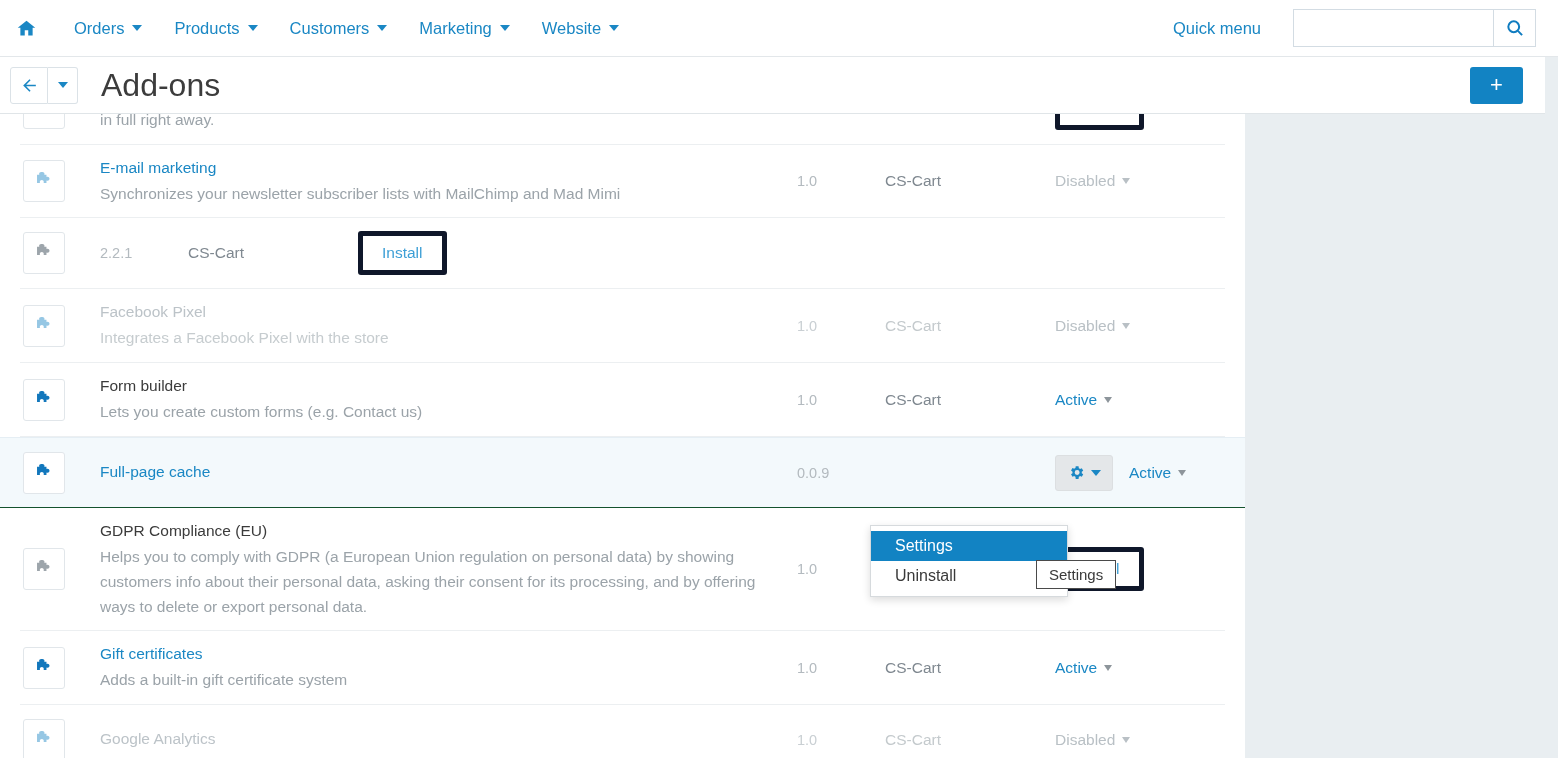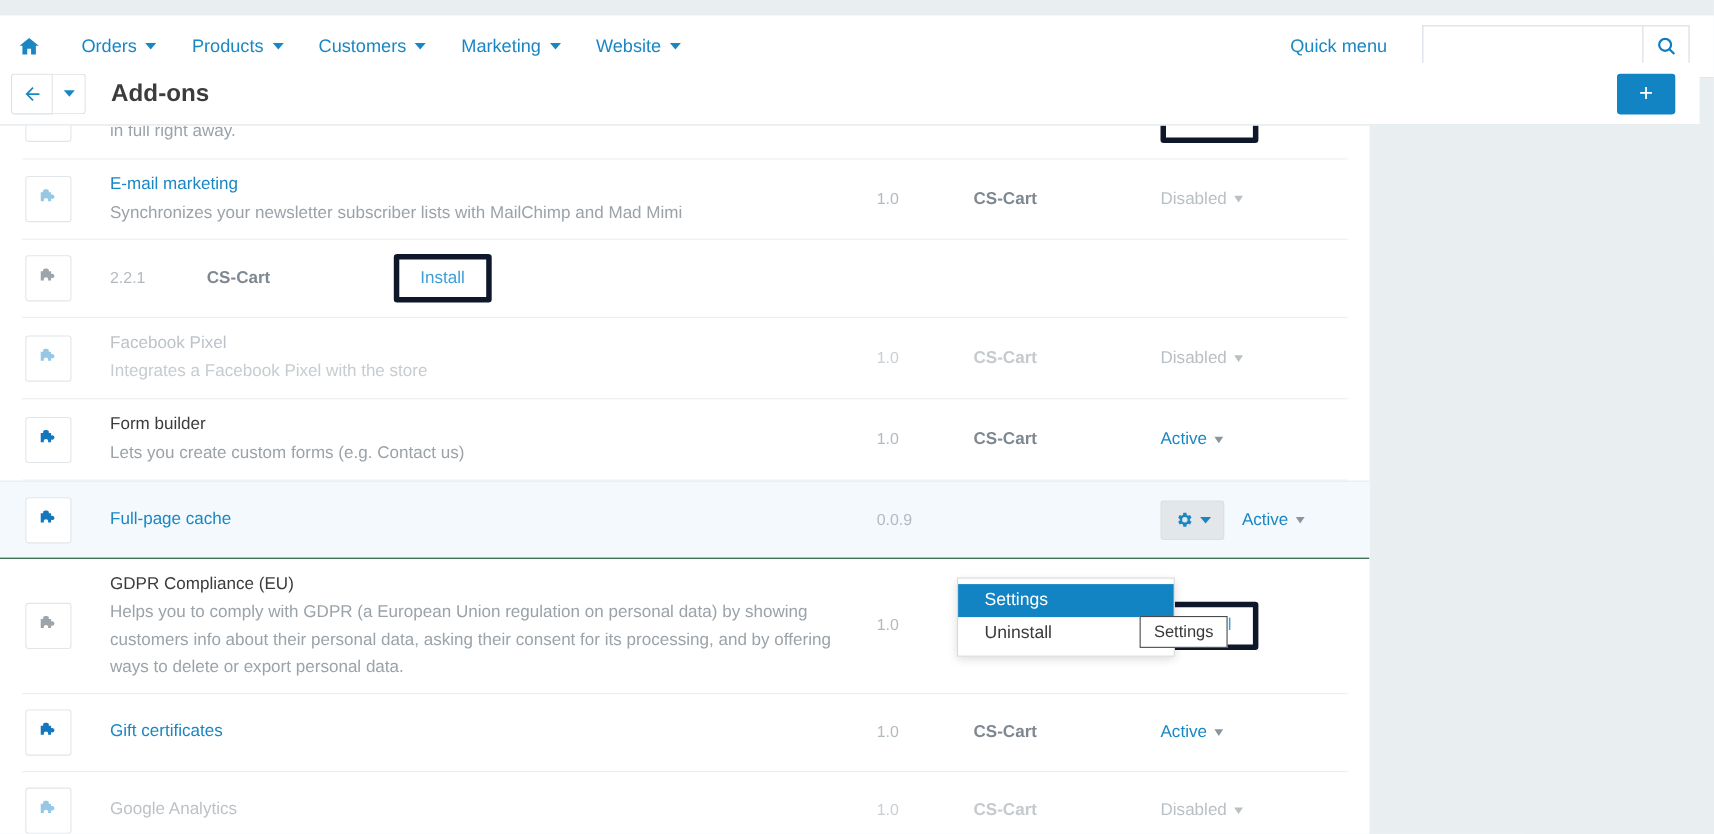--- a/index.html
+++ b/index.html
@@ -7,21 +7,21 @@
     margin: 0; padding: 0;
     width: 1558px; height: 758px;
     overflow: hidden;
     background: #e9eef1;
     font-family: "Liberation Sans", sans-serif;
     -webkit-font-smoothing: antialiased;
   }
 
   
   .topnav {
-    position: absolute; top: 14px; left: 0;
+    position: absolute; top: 0; left: 0;
     width: 1558px; height: 57px;
     background: #ffffff;
     border-bottom: 1px solid #e3e7ea;
     display: flex; align-items: center;
   }
   .home-icon {
     margin-left: 12px; margin-right: 18px;
     width: 28px; height: 28px;
     display: flex; align-items: center; justify-content: center;
     cursor: pointer;
@@ -112,23 +112,23 @@
   }
   .back-caret i {
     width: 0; height: 0;
     border-left: 5px solid transparent;
     border-right: 5px solid transparent;
     border-top: 6px solid #1a87c4;
     display: block;
   }
   .page-title {
     margin-left: 23px;
-    font-size: 22px;
+    font-size: 32px;
     color: #3c3c3c;
-    font-weight: bold;
+    font-weight: normal;
     white-space: nowrap;
   }
   .add-btn {
     margin-left: auto; margin-right: 22px;
     width: 53px; height: 37px;
     background: #1283c3;
     border-radius: 3px;
     border: none;
     color: #fff;
     font-size: 22px;
@@ -201,21 +201,20 @@
     font-size: 14.5px;
     color: #b3babf;
     text-align: left;
   }
   .ver-cell.pale { color: #c9cfd3; }
   .prov-cell {
     width: 160px; min-width: 160px;
     font-size: 15.5px;
     color: #7f8890;
     text-align: left;
-    font-weight: bold;
   }
   .prov-cell.pale { color: #c4cacd; }
 
   .action-cell {
     width: 180px; min-width: 180px;
     display: flex; align-items: center;
     justify-content: flex-start;
     padding-left: 10px;
   }
   .install-btn {
@@ -499,20 +498,21 @@
       <div class="row">
         <div class="icon-cell">
           <div class="pz-box">
             <svg viewBox="0 0 24 24" aria-hidden="true">
               <path fill="#1277bc" d="M10.3 2.2c1.2 0 2.2.9 2.2 2 0 .3-.1.6-.2.9h2.4v2.6c.3-.2.7-.3 1.1-.3 1.2 0 2.2 1 2.2 2.2s-1 2.2-2.2 2.2c-.4 0-.8-.1-1.1-.3v2.7h-3.2c.2-.3.3-.7.3-1.1 0-1.2-1-2.1-2.2-2.1s-2.2.9-2.2 2.1c0 .4.1.8.3 1.1H4.4V5.1h2.5c-.1-.3-.2-.6-.2-.9 0-1.1 1-2 2.2-2z"></path>
             </svg>
           </div>
         </div>
         <div class="info-cell">
           <div class="addon-name link">Gift certificates</div>
+          <div class="addon-desc">Adds a built-in gift certificate system</div>
         </div>
         <div class="ver-cell">1.0</div>
         <div class="prov-cell">CS-Cart</div>
         <div class="action-cell">
           <span class="status-link">
             <span>Active</span>
             <i class="caret"></i>
           </span>
         </div>
       </div>

